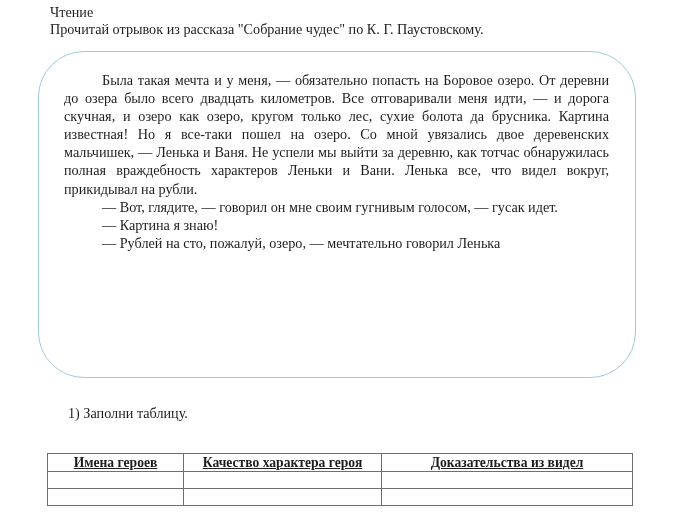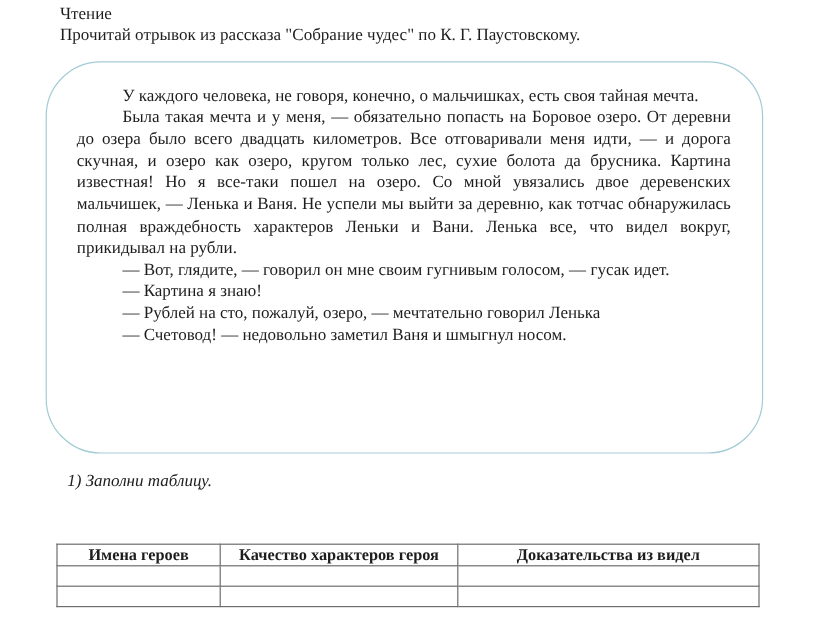--- a/index.html
+++ b/index.html
@@ -19,64 +19,62 @@
     }
     .passage {
       position: absolute; left: 64px; top: 71px; width: 545px;
       font-size: 14.2px; line-height: 18.1px;
     }
     .passage p { margin: 0; text-align: justify; text-align-last: left; }
     .passage p.ind { text-indent: 38px; }
     .passage p.dlg { padding-left: 38px; }
 
     .task { position: absolute; left: 46px; top: 388px; width: 587px; font-size: 14.2px; line-height: 18px; }
-    .task p { margin: 4px; text-align: justify; font-style: italic; }
+    .task p { margin: 16px; text-align: justify; }
     .task .num { padding-left: 6px; }
 
     table.answers {
       position: absolute; left: 47px; top: 453px; width: 585px;
       border-collapse: collapse; table-layout: fixed;
       font-size: 13.6px;
     }
     table.answers th, table.answers td {
       border: 1.3px solid #6e6e6e; height: 16px; padding: 0; text-align: center;
     }
-    table.answers th { font-weight: bold; height: 17px; line-height: 16px; }
+    table.answers th { font-weight: bold; height: 17px; line-height: 16px; text-decoration: underline; }
     col.c1 { width: 136px; } col.c2 { width: 198px; } col.c3 { width: 251px; }
   </style>
 </head>
 <body>
 
 <div class="hdr" id="h1">Чтение</div>
 <div class="hdr" id="h2">Прочитай отрывок из рассказа "Собрание чудес" по К. Г. Паустовскому.</div>
 
 <div class="box"></div>
 <div class="passage">
-  <p class="ind">У каждого человека, не говоря, конечно, о мальчишках, есть своя тайная мечта.</p>
   <p class="ind">Была такая мечта и у меня, — обязательно попасть на Боровое озеро. От деревни до озера было всего двадцать километров. Все отговаривали меня идти, — и дорога скучная, и озеро как озеро, кругом только лес, сухие болота да брусника. Картина известная! Но я все-таки пошел на озеро. Со мной увязались двое деревенских мальчишек, — Ленька и Ваня. Не успели мы выйти за деревню, как тотчас обнаружилась полная враждебность характеров Леньки и Вани. Ленька все, что видел вокруг, прикидывал на рубли.</p>
   <p class="dlg">— Вот, глядите, — говорил он мне своим гугнивым голосом, — гусак идет.</p>
   <p class="dlg">— Картина я знаю!</p>
   <p class="dlg">— Рублей на сто, пожалуй, озеро, — мечтательно говорил Ленька</p>
-  <p class="dlg">— Счетовод! — недовольно заметил Ваня и шмыгнул носом.</p>
 </div>
 
 <div class="task">
   <p class="num">1) Заполни таблицу.</p>
 </div>
 
 <table class="answers">
   <colgroup>
       <col class="c1">
       <col class="c2">
       <col class="c3">
     </colgroup>
   <thead>
     <tr>
       <th>Имена героев</th>
-      <th>Качество характеров героя</th>
+      <th>Качество характера героя</th>
       <th>Доказательства из видел</th>
     </tr>
   </thead>
   <tbody>
     <tr>
       <td></td>
       <td></td>
       <td></td>
     </tr>
     <tr>

